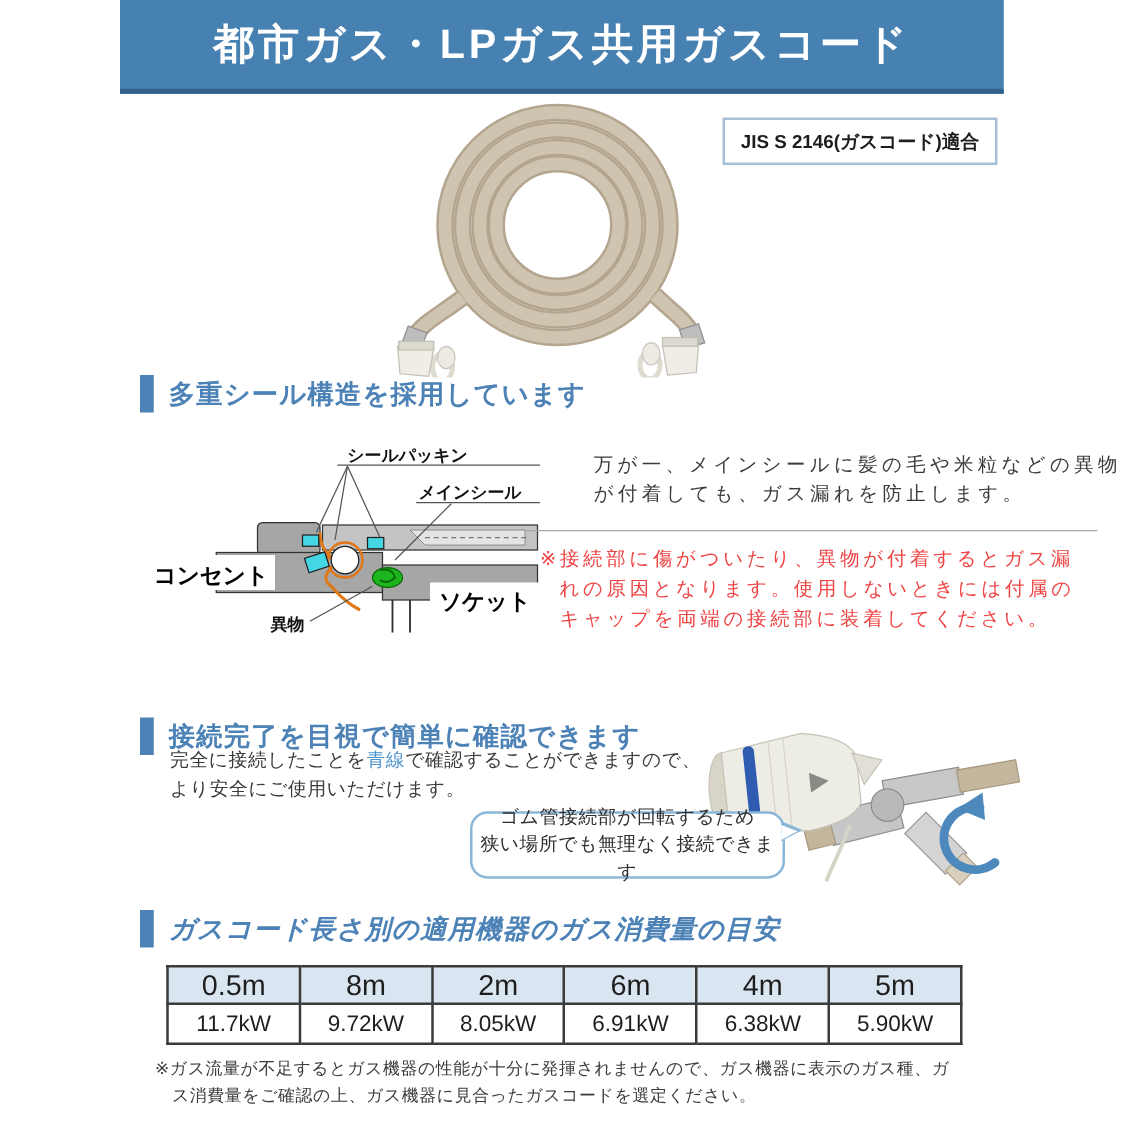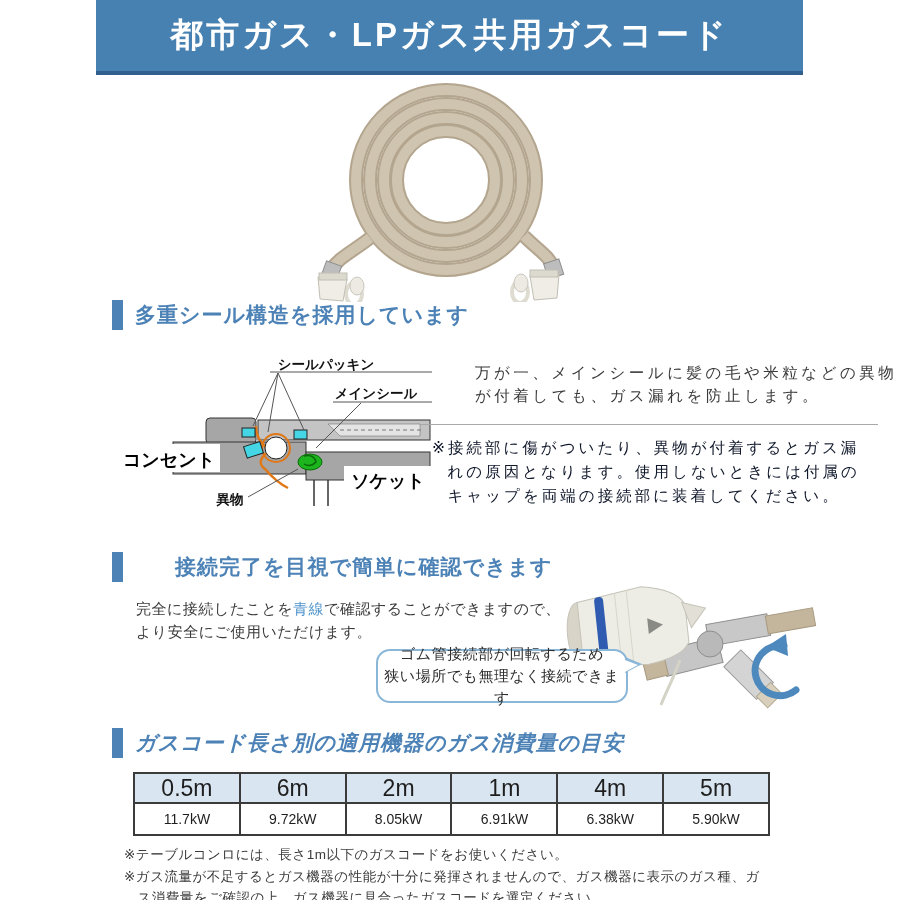--- a/index.html
+++ b/index.html
@@ -15,33 +15,33 @@
 
   
   .jis-badge { position:absolute; left:578px; top:94px; width:220px; height:38px;
     background:#fff; border:2px solid #a9c0d4; display:flex; align-items:center;
     justify-content:center; font-size:15px; font-weight:600; color:#1d1d1d; }
 
   
   .sec-head { position:absolute; left:112px; display:flex; align-items:center; }
   .sec-head .bar { width:11px; height:30px; background:#4c82b6; margin-right:12px; }
   .sec-head h2 { font-size:21px; font-weight:bold; color:#4c82b6; letter-spacing:1px; }
-  #sec1-head { top:300px; } #sec2-head { top:552px;gap:40px; } #sec3-head { top:728px;font-style:italic; }
+  #sec1-head { top:300px; } #sec2-head { top:574px; } #sec3-head { top:728px;font-style:italic; }
 
   
   #hose-svg { position:absolute; left:278px; top:80px; }
   #diagram-svg { position:absolute; left:118px; top:356px; }
   #connector-svg { position:absolute; left:560px; top:552px; }
 
   
   .para1 { position:absolute; left:433px; top:361px; width:435px;
     font-size:15.5px; letter-spacing:3.5px; line-height:1.5; color:#3b3b3b;margin-left:42px; }
   .divider { position:absolute; left:420px; top:424px; width:458px; border-top:1px solid #a8a8a8; }
   .note1 { position:absolute; left:432px; top:436px; width:445px;
-    font-size:15.5px; letter-spacing:3px; line-height:1.55; color:#0f172a;
+    font-size:15.5px; letter-spacing:3px; line-height:1.55; color:#ef4444;
     padding-left:1em; text-indent:-1em; }
   .para2 { position:absolute; left:136px; top:598px; width:425px;
     font-size:15px; letter-spacing:0.5px; line-height:1.55; color:#3b3b3b;font-family:Liberation Serif, serif; }
   .aoisen { color:#4f93cc; }
 
   
   .bubble { position:absolute; left:376px; top:649px; width:252px; height:54px;
     border:2px solid #8ab6d8; border-radius:14px; background:#fff;
     display:flex; align-items:center; justify-content:center; text-align:center;
     font-size:15px; letter-spacing:0.5px; line-height:1.45; color:#2e2e2e;
@@ -52,21 +52,21 @@
   .bubble-tail-inner { position:absolute; right:-12px; top:9px; width:0; height:0;
     border-top:5px solid transparent; border-bottom:7px solid transparent;
     border-left:13px solid #ffffff; }
 
   
   .kw-table { position:absolute; left:133px; top:772px; width:637px;
     border-collapse:collapse; table-layout:fixed; text-align:center; }
   .kw-table th { background:#d9e5f0; border:2px solid #3b3b3b; height:30px;
     font-size:23px; font-weight:normal; color:#1e1e1e; }
   .kw-table td { background:#ffffff; border:2px solid #3b3b3b; height:32px;
-    font-size:14px; color:#1e1e1e; }
+    font-size:18px; color:#1e1e1e; }
 
   .bottom-notes { position:absolute; left:124px; top:844px; width:644px;
     font-size:13.5px; letter-spacing:0.5px; line-height:1.6; color:#3b3b3b; }
   .bottom-notes p { padding-left:1em; text-indent:-1em; }
 </style>
 </head>
 <body>
 
 <div id="canvas">
 
@@ -102,20 +102,23 @@
       <ellipse cx="79" cy="206" rx="7" ry="9" fill="#eceae2" stroke="#c9c6bc"></ellipse>
     </g>
     <g>
       <ellipse cx="242" cy="212" rx="8" ry="11" fill="none" stroke="#dedbd1" stroke-width="4"></ellipse>
       <path d="M252,196 L281,194 L279,218 L256,220 Z" fill="#efede6" stroke="#c2bfb4"></path>
       <rect x="252" y="190" width="28" height="7" fill="#dcd9cf" stroke="#c2bfb4"></rect>
       <ellipse cx="243" cy="203" rx="7" ry="9" fill="#eceae2" stroke="#c9c6bc"></ellipse>
     </g>
   </svg>
 
+  <div class="jis-badge">
+    <span>JIS S 2146(ガスコード)適合</span>
+  </div>
 
   <div class="sec-head" id="sec1-head">
     <span class="bar"></span>
     <h2>多重シール構造を採用しています</h2>
   </div>
 
   <svg id="diagram-svg" width="315" height="152" viewBox="0 0 315 152">
 
     <rect x="140" y="64" width="172" height="20" fill="#c4c4c4" stroke="#333"></rect>
     <polygon points="210,68 302,68 302,80 222,80" fill="#e4e4e4" stroke="#777" stroke-width="0.6"></polygon>
@@ -204,37 +207,36 @@
 
   <div class="sec-head" id="sec3-head">
     <span class="bar"></span>
     <h2>ガスコード長さ別の適用機器のガス消費量の目安</h2>
   </div>
 
   <table class="kw-table">
     <thead>
       <tr>
         <th>0.5m</th>
+        <th>8m</th>
+        <th>2m</th>
         <th>6m</th>
-        <th>2m</th>
-        <th>1m</th>
         <th>4m</th>
         <th>5m</th>
       </tr>
     </thead>
     <tbody>
       <tr>
         <td>11.7kW</td>
         <td>9.72kW</td>
         <td>8.05kW</td>
         <td>6.91kW</td>
         <td>6.38kW</td>
         <td>5.90kW</td>
       </tr>
     </tbody>
   </table>
 
   <div class="bottom-notes">
-    <p>※テーブルコンロには、長さ1m以下のガスコードをお使いください。</p>
     <p>※ガス流量が不足するとガス機器の性能が十分に発揮されませんので、ガス機器に表示のガス種、ガス消費量をご確認の上、ガス機器に見合ったガスコードを選定ください。</p>
   </div>
 
 </div>
 
 </body></html>

